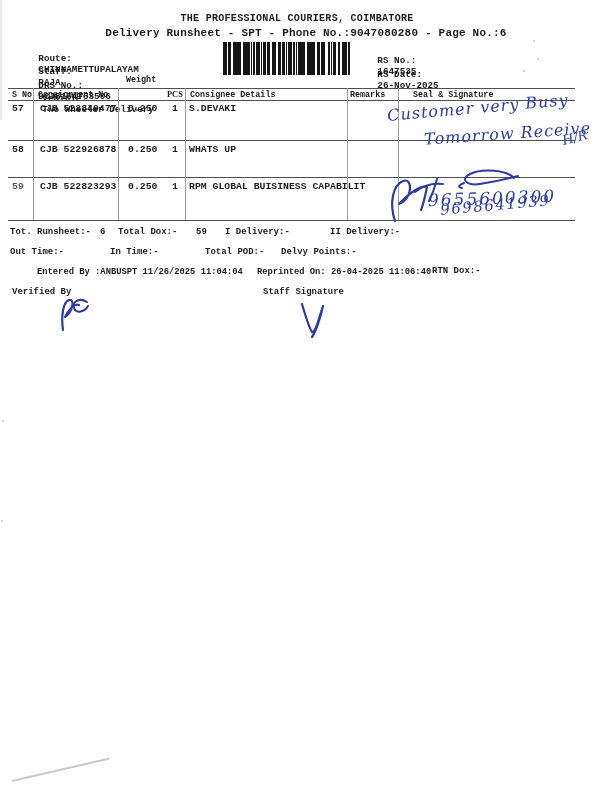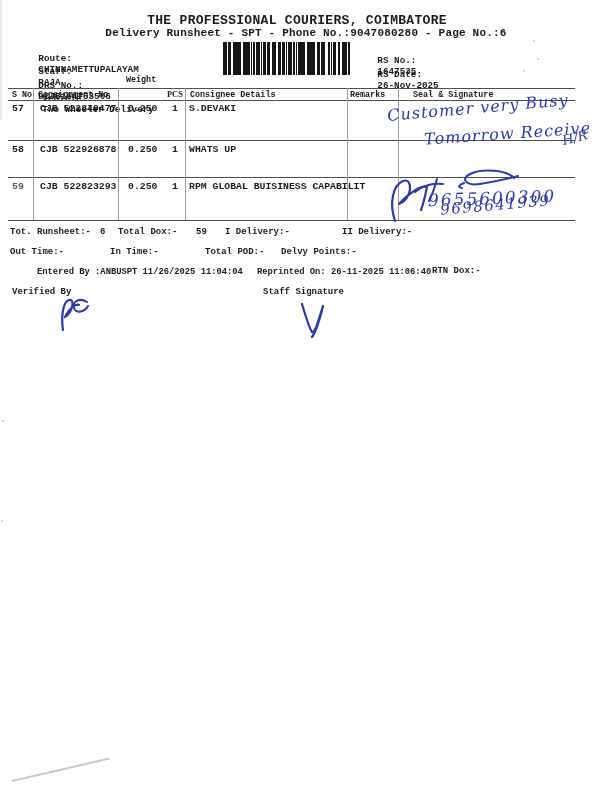--- a/index.html
+++ b/index.html
@@ -4,21 +4,21 @@
 <style>
   :root { --ink: #2c3ba5; }
   html,body { margin:0; padding:0; background:#e8e8e8; }
   .page {
     position:relative; width:600px; height:800px; margin:0 auto;
     background:#ffffff; overflow:hidden;
     font-family:"Liberation Mono","DejaVu Sans Mono",monospace;
     color:#1c1c1c; font-weight:bold;
   }
   .t { position:absolute; white-space:pre; font-weight:bold; }
-  .title { font-size:13px; letter-spacing:0.3px; }
+  .title { font-size:10px; letter-spacing:0.3px; }
   .subtitle { font-size:11px; letter-spacing:0.2px; }
   .info { font-size:9.3px; }
   .thead { font-size:8.4px; }
   .cell { font-size:9.8px; }
   .foot { font-size:9px; }
   .foot2 { font-size:8.8px;margin-left:25px; }
   .center { text-align:center; }
   .hline { position:absolute; height:1px; background:#4e4e4e; }
   .vline { position:absolute; width:1px; background:#9f9f9f; }
   .hand {
@@ -133,30 +133,30 @@
     <path d="M30 17 C38 10 48 8 58 9" stroke-width="2"></path>
     <path d="M52 4 C50 12 47 20 44 26" stroke-width="2"></path>
   </svg>
   <div class="hand" style="left:440px;top:196px;font-size:15px;letter-spacing:1.5px;transform:rotate(-5deg);">9698641939</div>
 
   <div class="t foot" style="left:10px;top:227px;">Tot. Runsheet:-</div>
   <div class="t foot" style="left:100px;top:227px;">6</div>
   <div class="t foot" style="left:118px;top:227px;">Total Dox:-</div>
   <div class="t foot" style="left:196px;top:227px;">59</div>
   <div class="t foot" style="left:225px;top:227px;">I Delivery:-</div>
-  <div class="t foot" style="left:330px;top:227px;margin-left:12px;">II Delivery:-</div>
+  <div class="t foot" style="left:330px;top:227px;">II Delivery:-</div>
   <div class="t foot" style="left:432px;top:227px;margin-top:39px;">RTN Dox:-</div>
 
   <div class="t foot" style="left:10px;top:247px;">Out Time:-</div>
   <div class="t foot" style="left:110px;top:247px;">In Time:-</div>
   <div class="t foot" style="left:205px;top:247px;">Total POD:-</div>
   <div class="t foot" style="left:281px;top:247px;">Delvy Points:-</div>
 
   <div class="t foot2" style="left:12px;top:267px;">Entered By :ANBUSPT 11/26/2025 11:04:04</div>
-  <div class="t foot2" style="left:232px;top:267px;">Reprinted On: 26-11-2025 11:06:40</div>
+  <div class="t foot2" style="left:232px;top:267px;">Reprinted On: 26-04-2025 11:06:40</div>
 
   <div class="t foot" style="left:12px;top:287px;">Verified By</div>
   <div class="t foot" style="left:263px;top:287px;">Staff Signature</div>
 
   <svg class="sig-svg" style="left:55px;top:294px;" width="35" height="40" viewBox="0 0 35 40">
     <path d="M8 36 C6 22 8 8 14 6 C20 4 18 18 10 23 C14 15 20 9 24 11" stroke-width="2.2"></path>
     <path d="M32 8 C24 3 17 8 19 14 C21 20 30 18 33 12" stroke-width="2"></path>
   </svg>
   <svg class="sig-svg" style="left:296px;top:300px;" width="30" height="38" viewBox="0 0 30 38">
     <path d="M6 4 C9 14 13 28 16 32 C19 34 23 18 27 6 C24 20 19 33 16 37" stroke-width="2.2"></path>

